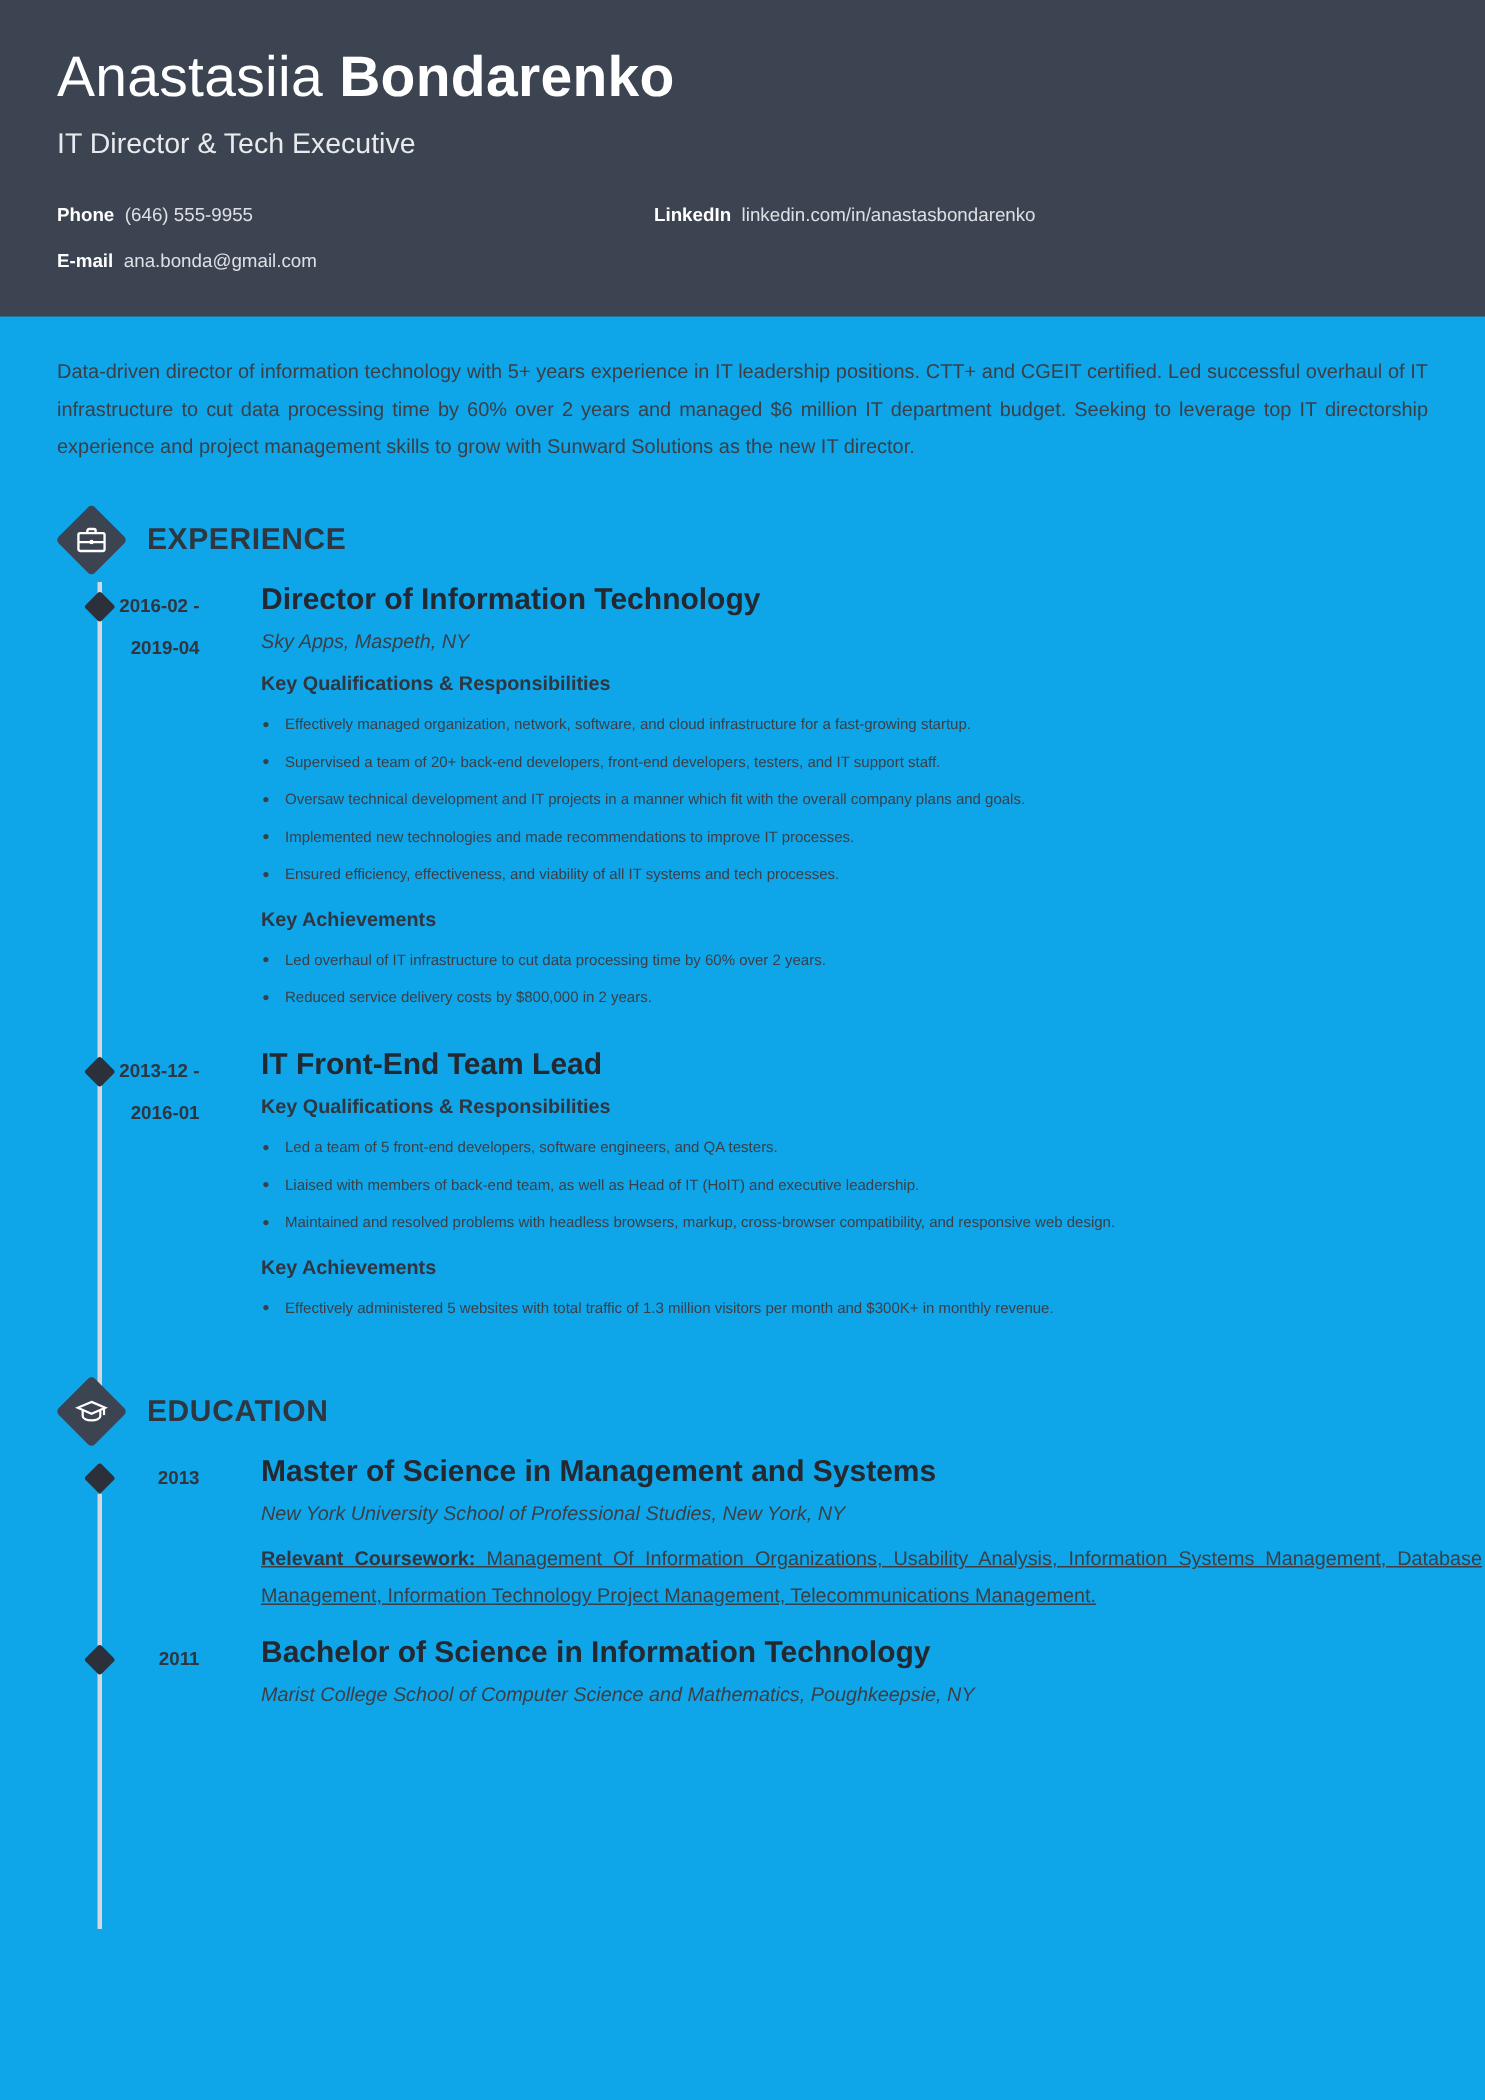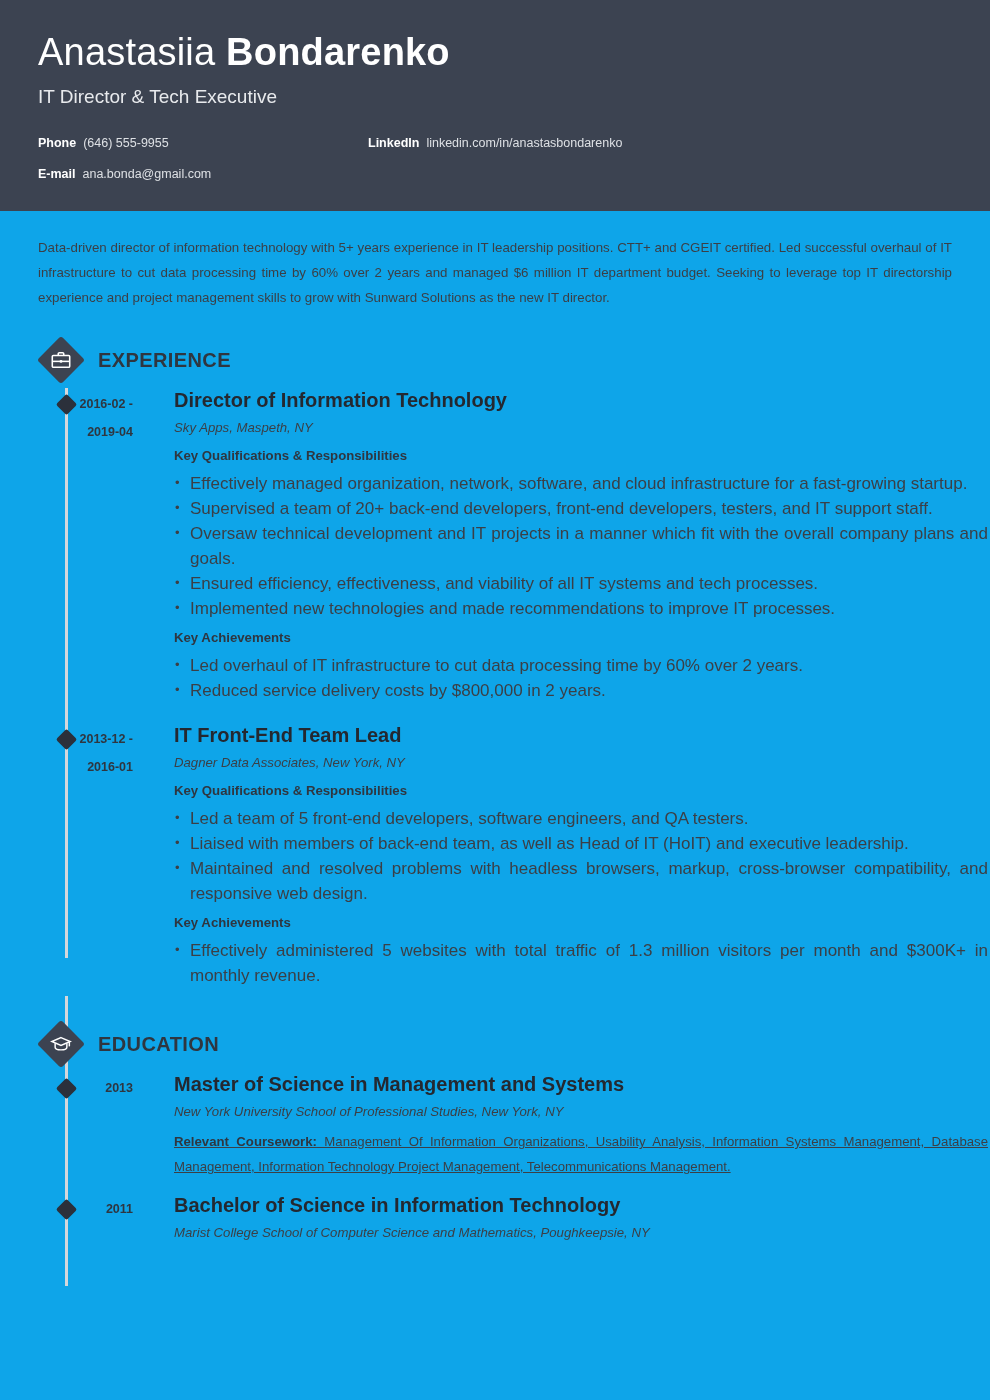--- a/index.html
+++ b/index.html
@@ -58,21 +58,21 @@
   }
   .contact-row:last-child { margin-bottom: 0; }
 
   .contact-cell {
     display: flex;
     align-items: baseline;
     font-size: 12.5px;
     line-height: 16px;
     color: #dfe2e6;
   }
-  .contact-cell.col1 { width: 330px; }
+  .contact-cell.col1 { width: 398px; }
 
   .contact-label {
     font-weight: 700;
     color: #ffffff;
     margin-right: 7px;
     white-space: nowrap;
   }
   .contact-value { color: #dde0e4; white-space: nowrap; }
 
   
@@ -201,21 +201,21 @@
     margin-bottom: 4px;
   }
 
   ul.bullets {
     list-style: none;
     margin: 0 0 6px 0;
   }
   ul.bullets li {
     position: relative;
     padding-left: 16px;
-    font-size: 17px;
+    font-size: 10px;
     line-height: 25px;
     color: #3b3f46;
     text-align: justify;
     margin-bottom: 0;
   }
   ul.bullets li::before {
     content: "\2022";
     position: absolute;
     left: 1px;
     top: -1px;
@@ -289,40 +289,39 @@
           <div>2019-04</div>
         </div>
         <div class="entry-body">
           <div class="entry-role">Director of Information Technology</div>
           <div class="entry-org">Sky Apps, Maspeth, NY</div>
           <div class="entry-sub">Key Qualifications &amp; Responsibilities</div>
           <ul class="bullets">
             <li>Effectively managed organization, network, software, and cloud infrastructure for a fast-growing startup.</li>
             <li>Supervised a team of 20+ back-end developers, front-end developers, testers, and IT support staff.</li>
             <li>Oversaw technical development and IT projects in a manner which fit with the overall company plans and goals.</li>
+            <li>Implemented new technologies and made recommendations to improve IT processes.</li>
             <li>Ensured efficiency, effectiveness, and viability of all IT systems and tech processes.</li>
-            <li>Implemented new technologies and made recommendations to improve IT processes.</li>
           </ul>
           <div class="entry-sub">Key Achievements</div>
           <ul class="bullets">
             <li>Led overhaul of IT infrastructure to cut data processing time by 60% over 2 years.</li>
             <li>Reduced service delivery costs by $800,000 in 2 years.</li>
           </ul>
         </div>
       </div>
 
       <div class="entry">
         <div class="entry-dot"></div>
         <div class="entry-dates">
           <div>2013-12 -</div>
           <div>2016-01</div>
         </div>
         <div class="entry-body">
           <div class="entry-role">IT Front-End Team Lead</div>
-          <div class="entry-org">Dagner Data Associates, New York, NY</div>
           <div class="entry-sub">Key Qualifications &amp; Responsibilities</div>
           <ul class="bullets">
             <li>Led a team of 5 front-end developers, software engineers, and QA testers.</li>
             <li>Liaised with members of back-end team, as well as Head of IT (HoIT) and executive leadership.</li>
             <li>Maintained and resolved problems with headless browsers, markup, cross-browser compatibility, and responsive web design.</li>
           </ul>
           <div class="entry-sub">Key Achievements</div>
           <ul class="bullets">
             <li>Effectively administered 5 websites with total traffic of 1.3 million visitors per month and $300K+ in monthly revenue.</li>
           </ul>

